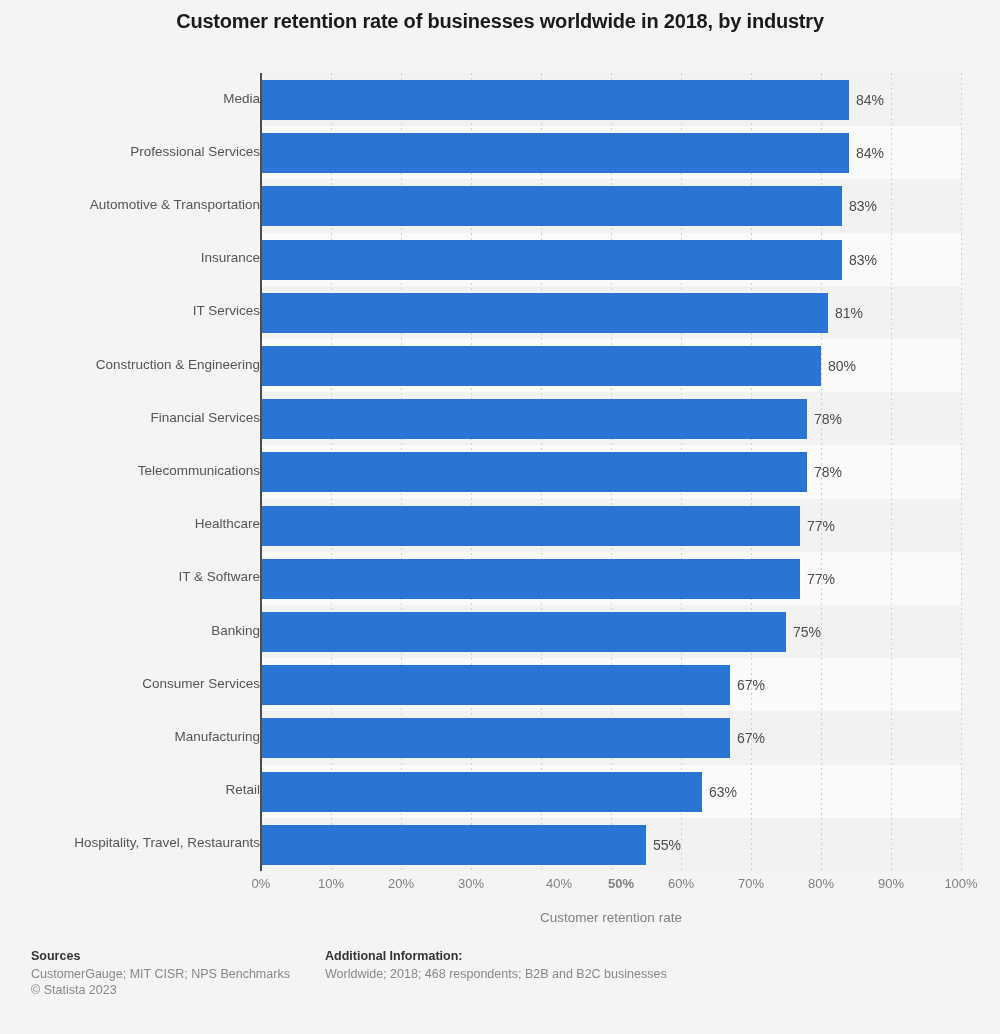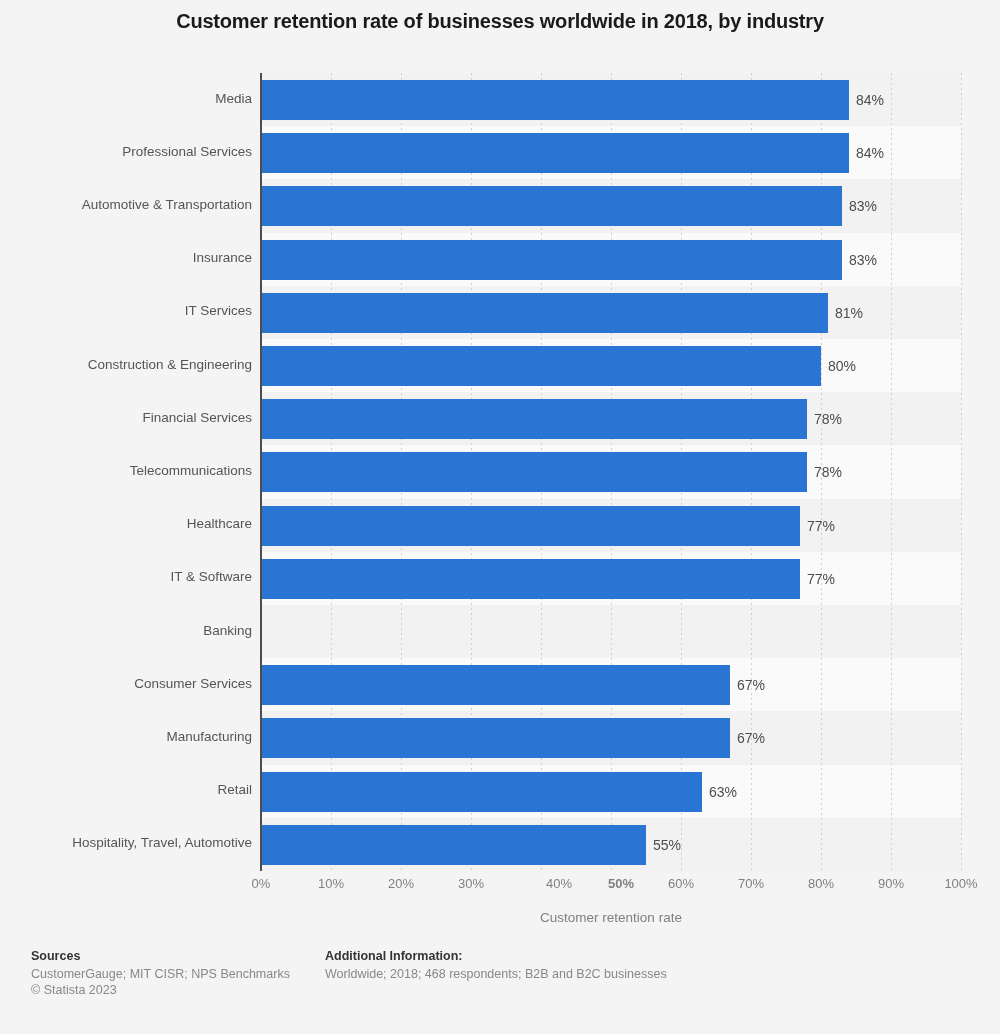--- a/index.html
+++ b/index.html
@@ -104,21 +104,21 @@
     height: 40px;
     line-height: 40px;
     font-size: 14px;
     color: #4d4d4d;
     white-space: nowrap;
     padding-left: 7px;
     font-family: "Liberation Sans", sans-serif;
   }
 
   
-  #cat-labels { position: absolute; left: 0; top: 73px; width: 252px; height: 798px; }
+  #cat-labels { position: absolute; left: 8px; top: 73px; width: 252px; height: 798px; }
   .cat-label {
     position: absolute;
     right: 0;
     width: 252px;
     text-align: right;
     font-size: 13.5px;
     color: #555555;
     white-space: nowrap;
     font-family: "Liberation Sans", sans-serif;
   }
@@ -235,20 +235,24 @@
           <div class="bar-value" style="left: 546px;">78%</div>
         </div>
         <div class="bar-row" style="top: 425.6px; height: 53.2px;">
           <div class="bar" style="width: 539px; background: rgb(42, 116, 212);"></div>
           <div class="bar-value" style="left: 539px;">77%</div>
         </div>
         <div class="bar-row" style="top: 478.8px; height: 53.2px;">
           <div class="bar" style="width: 539px; background: rgb(42, 116, 212);"></div>
           <div class="bar-value" style="left: 539px;">77%</div>
         </div>
+        <div class="bar-row" style="top: 532px; height: 53.2px;">
+          <div class="bar" style="width: 525px; background: rgb(42, 116, 212);"></div>
+          <div class="bar-value" style="left: 525px;">75%</div>
+        </div>
         <div class="bar-row" style="top: 585.2px; height: 53.2px;">
           <div class="bar" style="width: 469px; background: rgb(42, 116, 212);"></div>
           <div class="bar-value" style="left: 469px;">67%</div>
         </div>
         <div class="bar-row" style="top: 638.4px; height: 53.2px;">
           <div class="bar" style="width: 469px; background: rgb(42, 116, 212);"></div>
           <div class="bar-value" style="left: 469px;">67%</div>
         </div>
         <div class="bar-row" style="top: 691.6px; height: 53.2px;">
           <div class="bar" style="width: 441px; background: rgb(42, 116, 212);"></div>
@@ -271,21 +275,21 @@
       <div class="cat-label" style="top: 230.4px;">IT Services</div>
       <div class="cat-label" style="top: 283.6px;">Construction &amp; Engineering</div>
       <div class="cat-label" style="top: 336.8px;">Financial Services</div>
       <div class="cat-label" style="top: 390px;">Telecommunications</div>
       <div class="cat-label" style="top: 443.2px;">Healthcare</div>
       <div class="cat-label" style="top: 496.4px;">IT &amp; Software</div>
       <div class="cat-label" style="top: 549.6px;">Banking</div>
       <div class="cat-label" style="top: 602.8px;">Consumer Services</div>
       <div class="cat-label" style="top: 656px;">Manufacturing</div>
       <div class="cat-label" style="top: 709.2px;">Retail</div>
-      <div class="cat-label" style="top: 762.4px;">Hospitality, Travel, Automotive</div>
+      <div class="cat-label" style="top: 762.4px;">Hospitality, Travel, Restaurants</div>
     </div>
 
   <div id="x-ticks">
       <div class="x-tick" style="left: 0px;">0%</div>
       <div class="x-tick" style="left: 70px;">10%</div>
       <div class="x-tick" style="left: 140px;">20%</div>
       <div class="x-tick" style="left: 210px;">30%</div>
       <div class="x-tick" style="left: 298px;">40%</div>
       <div class="x-tick" style="left: 360px; font-weight: bold;">50%</div>
       <div class="x-tick" style="left: 420px;">60%</div>

